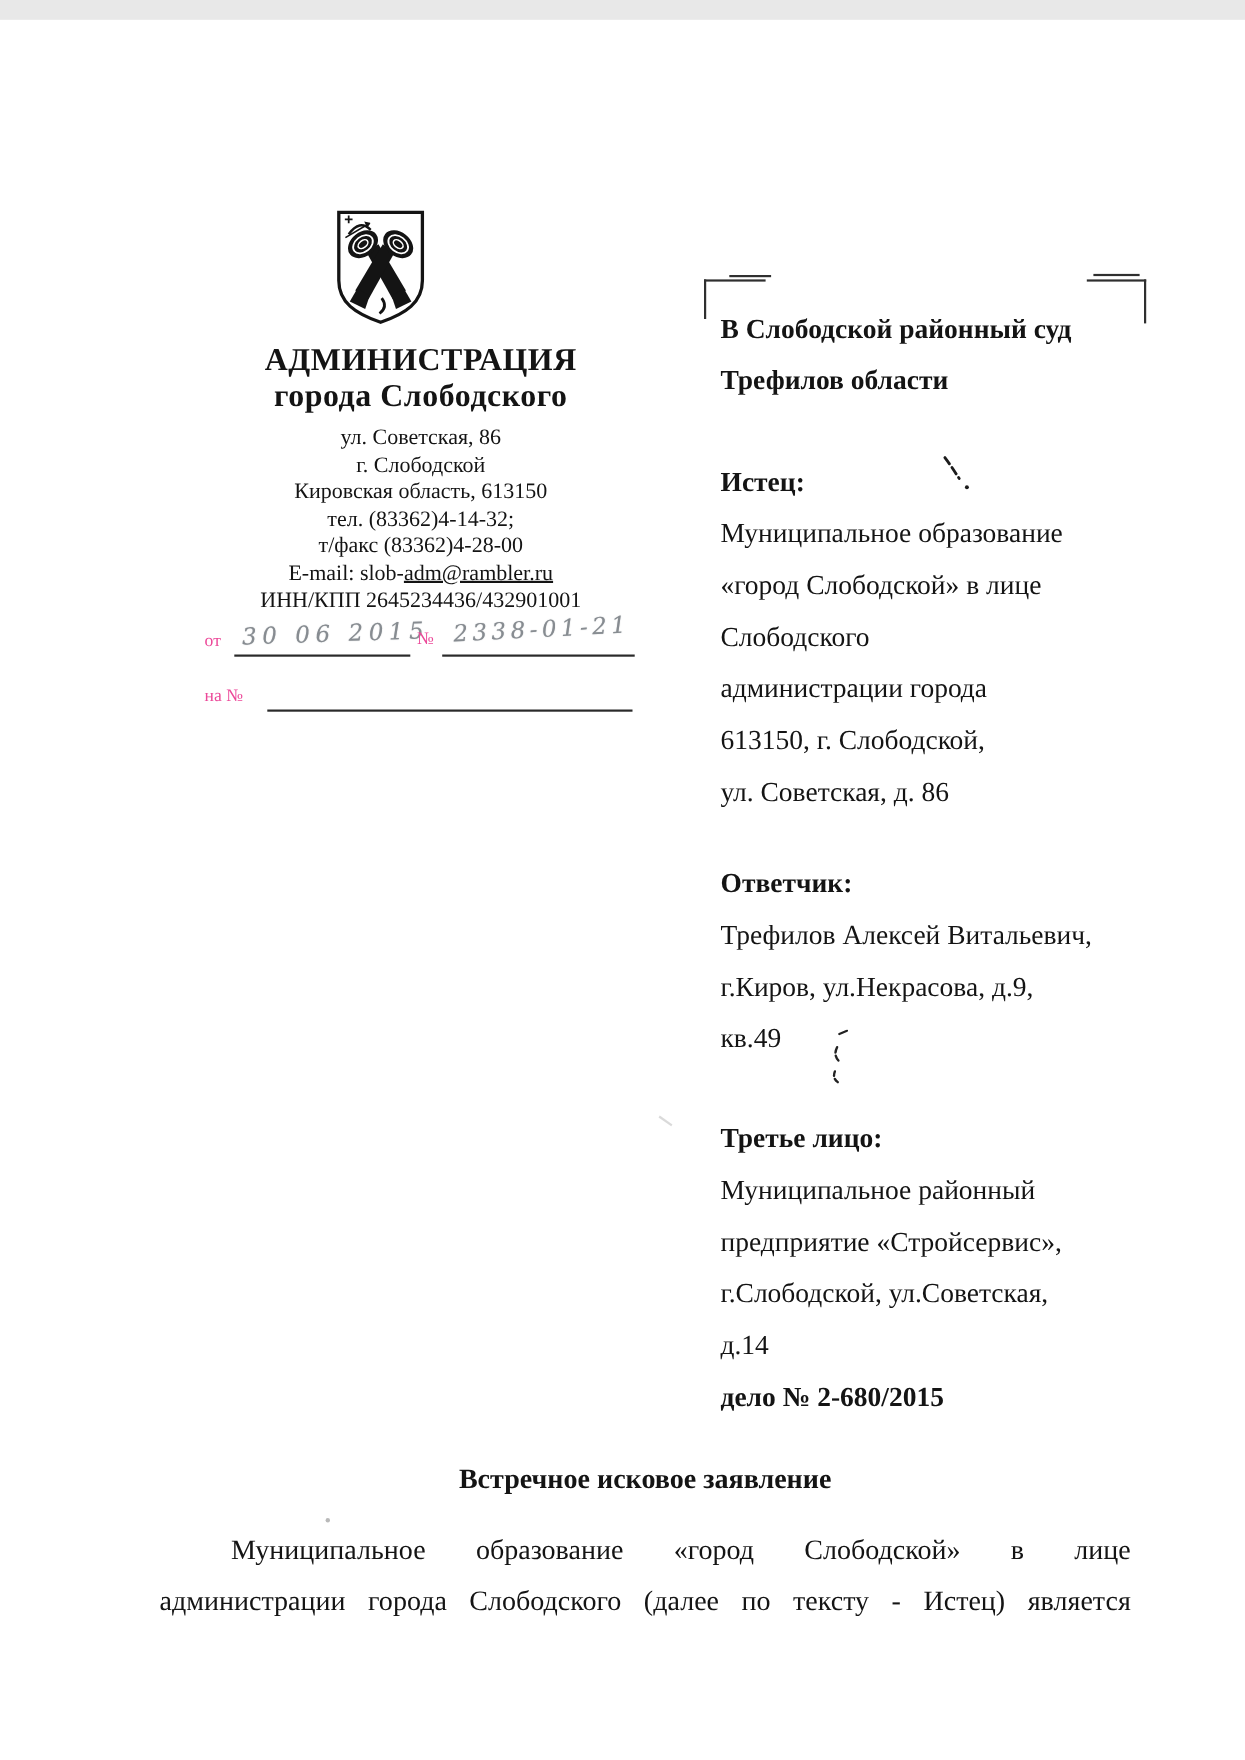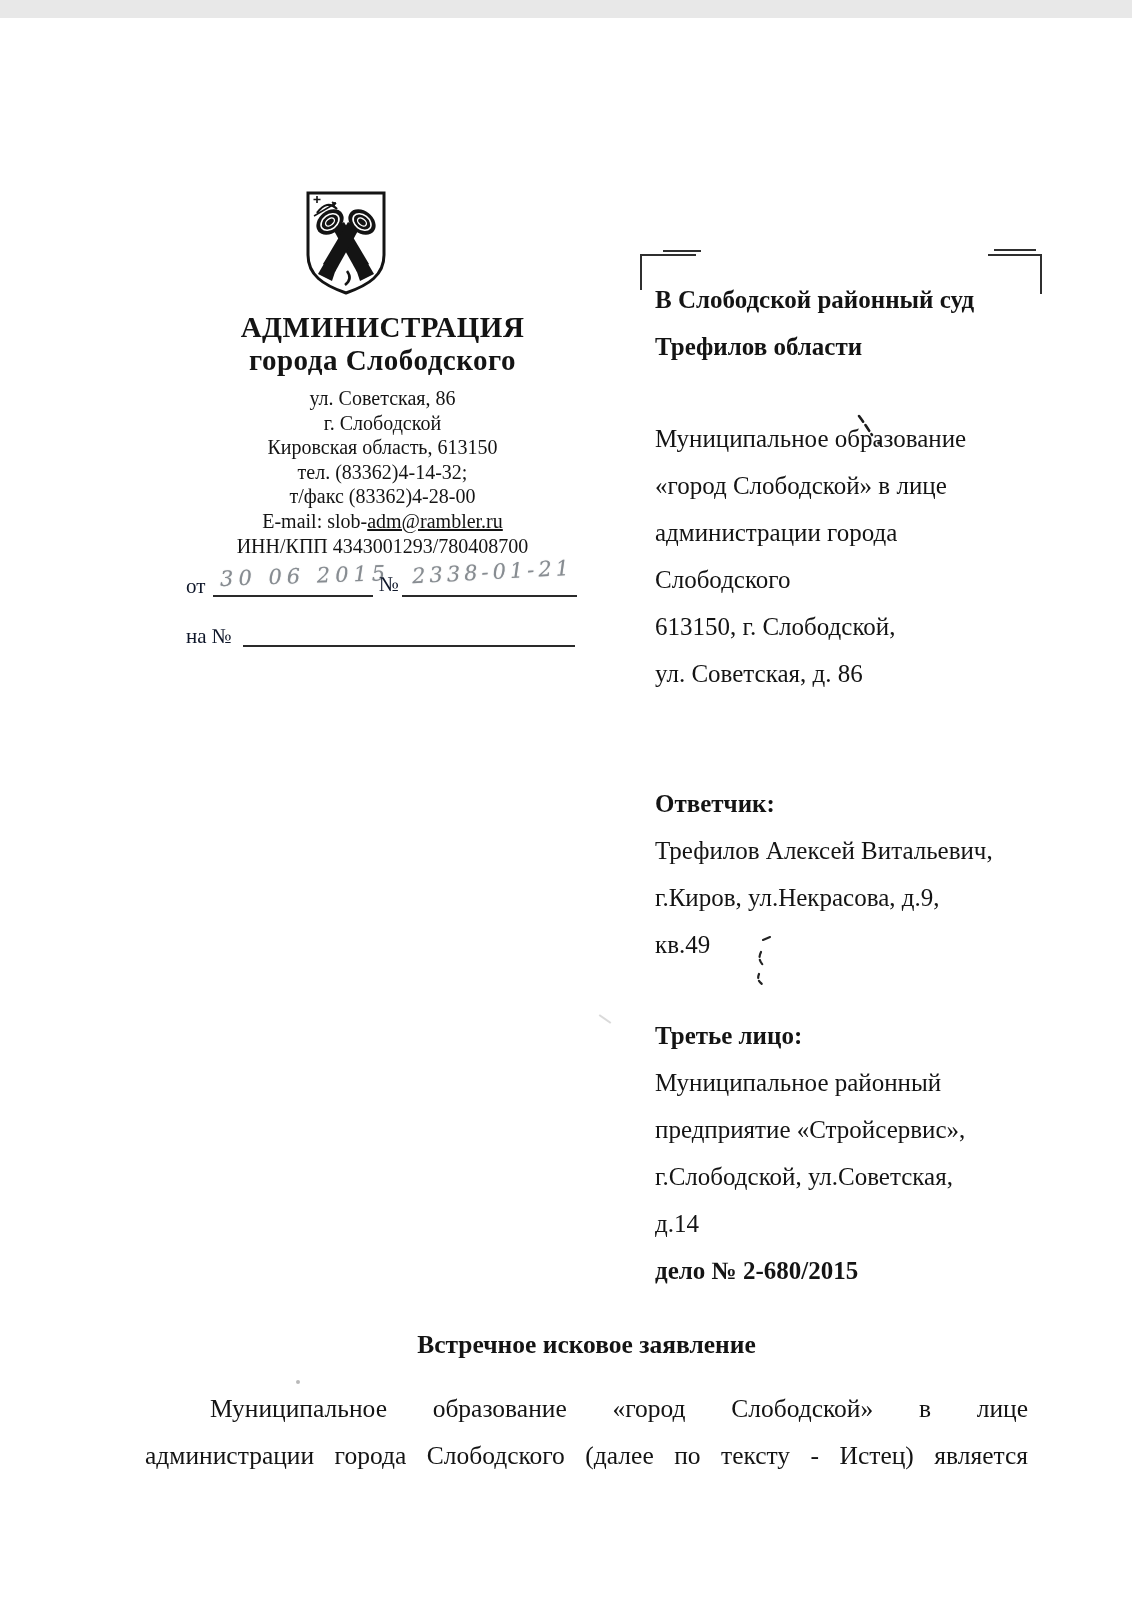--- a/index.html
+++ b/index.html
@@ -14,21 +14,21 @@
   }
   .abs{position:absolute;}
 
   
   .letterhead{left:190px;top:293px;width:385px;text-align:center;}
   .org-name{font-weight:bold;font-size:29px;line-height:33px;letter-spacing:.5px;}
   .lh-address{font-size:20px;line-height:24.6px;margin-top:9px;}
   .lh-address .u{text-decoration:underline;}
 
   
-  .ref-label{font-size:21px;color:#0f172a;}
+  .ref-label{font-size:16px;color:#ec4899;}
   .ref-line{border-bottom:2px solid #2a2a2a;height:0;}
   .handwriting{
     font-family:"DejaVu Serif","Liberation Serif",serif;
     font-style:italic;
     font-size:21px;
     color:#878c91;
     letter-spacing:5px;
     white-space:nowrap;
     text-shadow:0 0 1px rgba(130,135,140,.55);
   }
@@ -87,21 +87,21 @@
   <div class="abs letterhead">
     <div class="org-name">АДМИНИСТРАЦИЯ</div>
     <div class="org-name">города Слободского</div>
     <div class="lh-address">
       <div>ул. Советская, 86</div>
       <div>г. Слободской</div>
       <div>Кировская область, 613150</div>
       <div>тел. (83362)4-14-32;</div>
       <div>т/факс (83362)4-28-00</div>
       <div><span>E-mail: slob-</span><span class="u">adm@rambler.ru</span></div>
-      <div>ИНН/КПП 4343001293/780408700</div>
+      <div>ИНН/КПП 2645234436/432901001</div>
     </div>
   </div>
 
   <div class="abs ref-label" style="left:186px;top:556px;">от</div>
   <div class="abs ref-line" style="left:213px;top:577px;width:160px;"></div>
   <div class="abs handwriting" style="left:220px;top:546px;transform:rotate(-2deg);">30 06 2015</div>
 
   <div class="abs ref-label" style="left:379px;top:554px;">№</div>
   <div class="abs ref-line" style="left:402px;top:577px;width:175px;"></div>
   <div class="abs handwriting" style="left:412px;top:542px;transform:rotate(-3deg);letter-spacing:4px;">2338-01-21</div>
@@ -113,24 +113,25 @@
   <div class="abs" style="left:663px;top:232px;width:38px;height:2px;background:#2f2f2f;"></div>
   <div class="abs corner" style="left:988px;top:236px;width:52px;height:38px;border-right-width:2px;border-top-width:2px;"></div>
   <div class="abs" style="left:994px;top:231px;width:42px;height:2px;background:#2f2f2f;"></div>
 
   <div class="abs rcol" style="top:258px;">
     <div class="b">В Слободской районный суд</div>
     <div class="b">Трефилов области</div>
   </div>
 
   <div class="abs rcol" style="top:397px;">
+    <div class="b">Истец:</div>
     <div>Муниципальное образование</div>
     <div>«город Слободской» в лице</div>
+    <div>Слободского</div>
     <div>администрации города</div>
-    <div>Слободского</div>
     <div>613150, г. Слободской,</div>
     <div>ул. Советская, д. 86</div>
   </div>
 
   <svg class="abs" style="left:855px;top:396px;" width="36" height="38" viewBox="0 0 36 38">
     <path d="M4,2 C10,10 13,15 17,21" stroke="#1c1c1c" stroke-width="2.6" fill="none" stroke-linecap="round" stroke-dasharray="7 4"></path>
     <circle cx="24" cy="29" r="1.8" fill="#1c1c1c"></circle>
   </svg>
 
   <div class="abs rcol" style="top:762px;">

